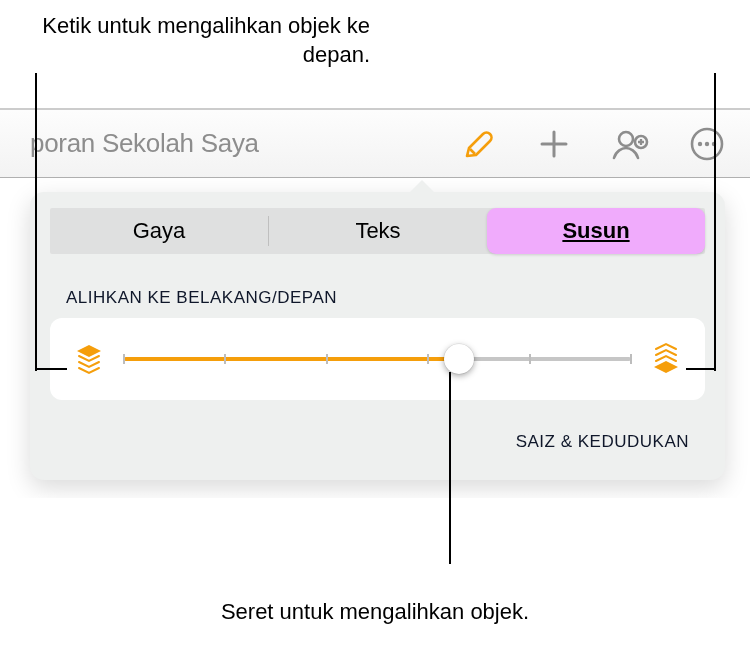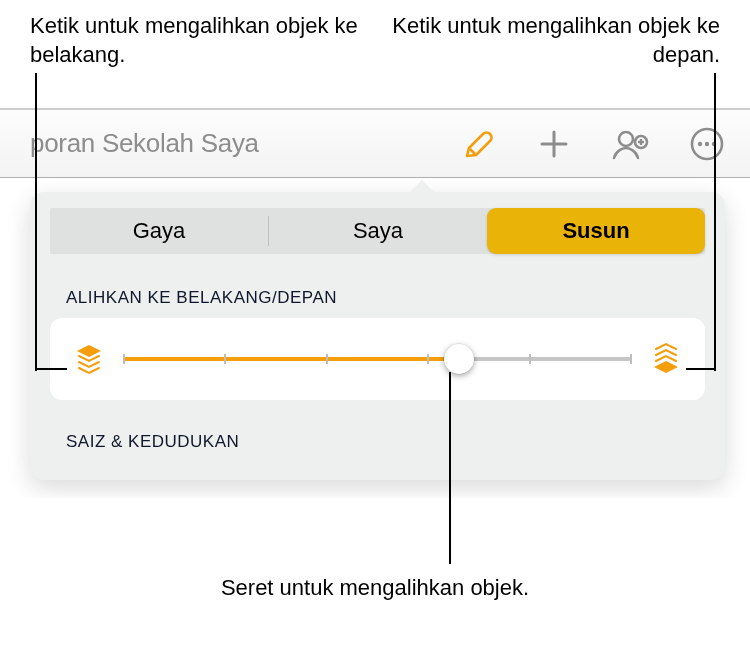--- a/index.html
+++ b/index.html
@@ -96,24 +96,25 @@
       font-size: 22px;
       color: #000;
       position: relative;
     }
     .seg-divider {
       width: 1px;
       background: #bfbfbf;
       margin: 8px 0;
     }
     .seg-item.active {
-      background: #eab308;
+      background: #f0abfc;
       border-radius: 9px;
       font-weight: 600;
       box-shadow: 0 1px 3px rgba(0,0,0,0.15);
+      text-decoration: underline;
     }
 
     
     .section-header {
       font-size: 17px;
       letter-spacing: 0.5px;
       color: #0f172a;
       padding: 18px 36px 10px;
       text-transform: uppercase;
     }
@@ -192,33 +193,32 @@
 
     
     .leader {
       position: absolute;
       background: #000;
     }
 
     
     .callout-bottom {
       position: absolute;
-      top: 574px;
+      top: 598px;
       left: 50%;
       transform: translateX(-50%);
       text-align: center;
       font-size: 22px;
       line-height: 1.3;
     }
   </style>
 </head>
 <body>
 
 <div class="callouts-top">
-  <div class="callout-left">Ketik untuk mengalihkan objek ke belakang.</div>
   <div class="callout-right">Ketik untuk mengalihkan objek ke depan.</div>
 </div>
 
 <div class="leader" style="top:73px; left:35px; width:1.5px; height:30px;"></div>
 <div class="leader" style="top:73px; left:714px; width:1.5px; height:30px;"></div>
 
 <div class="toolbar-frame">
   <div class="toolbar-inner">
     <div class="doc-title">poran Sekolah Saya</div>
     <div class="toolbar-icons">
@@ -252,21 +252,21 @@
     </div>
   </div>
 </div>
 
 <div class="popover">
   <div class="popover-caret"></div>
 
   <div class="seg">
     <div class="seg-item">Gaya</div>
     <div class="seg-divider"></div>
-    <div class="seg-item">Saya</div>
+    <div class="seg-item">Teks</div>
     <div class="seg-item active">Susun</div>
   </div>
 
   <div class="section-header">ALIHKAN KE BELAKANG/DEPAN</div>
 
   <div class="slider-card">
     <span class="stack-icon">
       <svg width="34" height="34" viewBox="0 0 34 34">
         <path d="M17 3 L29 9 L17 15 L5 9 Z" fill="#f59e0b"></path>
         <path d="M7 14 L17 19 L27 14" fill="none" stroke="#f59e0b" stroke-width="2" stroke-linecap="round"></path>
@@ -288,21 +288,21 @@
     <span class="stack-icon">
       <svg width="34" height="34" viewBox="0 0 34 34">
         <path d="M7 7 L17 2 L27 7" fill="none" stroke="#f59e0b" stroke-width="2" stroke-linecap="round"></path>
         <path d="M7 13 L17 8 L27 13" fill="none" stroke="#f59e0b" stroke-width="2" stroke-linecap="round"></path>
         <path d="M7 19 L17 14 L27 19" fill="none" stroke="#f59e0b" stroke-width="2" stroke-linecap="round"></path>
         <path d="M17 19 L29 25 L17 31 L5 25 Z" fill="#f59e0b"></path>
       </svg>
     </span>
   </div>
 
-  <div class="section-header" style="padding-top:32px; padding-bottom:28px;">SAIZ &amp; KEDUDUKAN</div>
+  <div class="section-header" style="padding-top:32px; padding-bottom:28px;text-align:right;">SAIZ &amp; KEDUDUKAN</div>
 </div>
 
 <div class="leader" style="top:103px; left:35px; width:1.5px; height:268px;"></div>
 <div class="leader" style="top:368px; left:35px; width:32px; height:1.5px;"></div>
 
 <div class="leader" style="top:103px; left:714px; width:1.5px; height:268px;"></div>
 <div class="leader" style="top:368px; left:686px; width:28px; height:1.5px;"></div>
 
 <div class="fade"></div>
 <div class="bottom-cutoff"></div>

